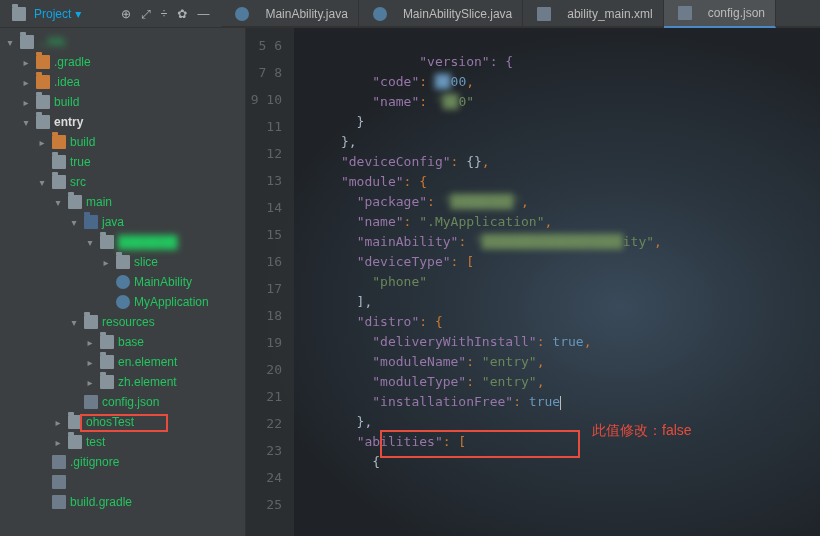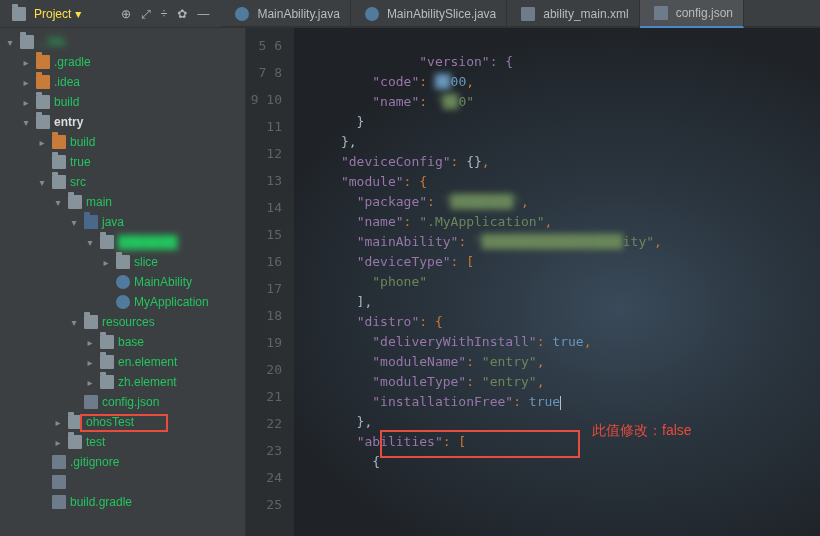--- a/index.html
+++ b/index.html
@@ -16,21 +16,21 @@
 .top-bar {
   display: flex;
   height: 28px;
   background: #3c3f41;
   border-bottom: 1px solid #323232;
 }
 .project-label {
   display: flex;
   align-items: center;
   padding: 0 8px;
-  color: #fde047;
+  color: #0ea5e9;
   gap: 4px;
 }
 .toolbar-icons {
   display: flex;
   align-items: center;
   gap: 10px;
   margin-left: auto;
   margin-right: 8px;
   color: #afb1b3;
   width: 120px;
@@ -42,21 +42,21 @@
   border-bottom: 1px solid #323232;
   flex: 1;
   margin-left: 4px;
 }
 .tab {
   display: flex;
   align-items: center;
   padding: 0 10px;
   height: 28px;
   color: #bbb;
-  gap: 4px;
+  gap: 12px;
   border-right: 1px solid #323232;
   cursor: pointer;
 }
 .tab.active {
   background: #4e5254;
   border-bottom: 2px solid #4a88c7;
 }
 .main {
   display: flex;
   flex: 1;

